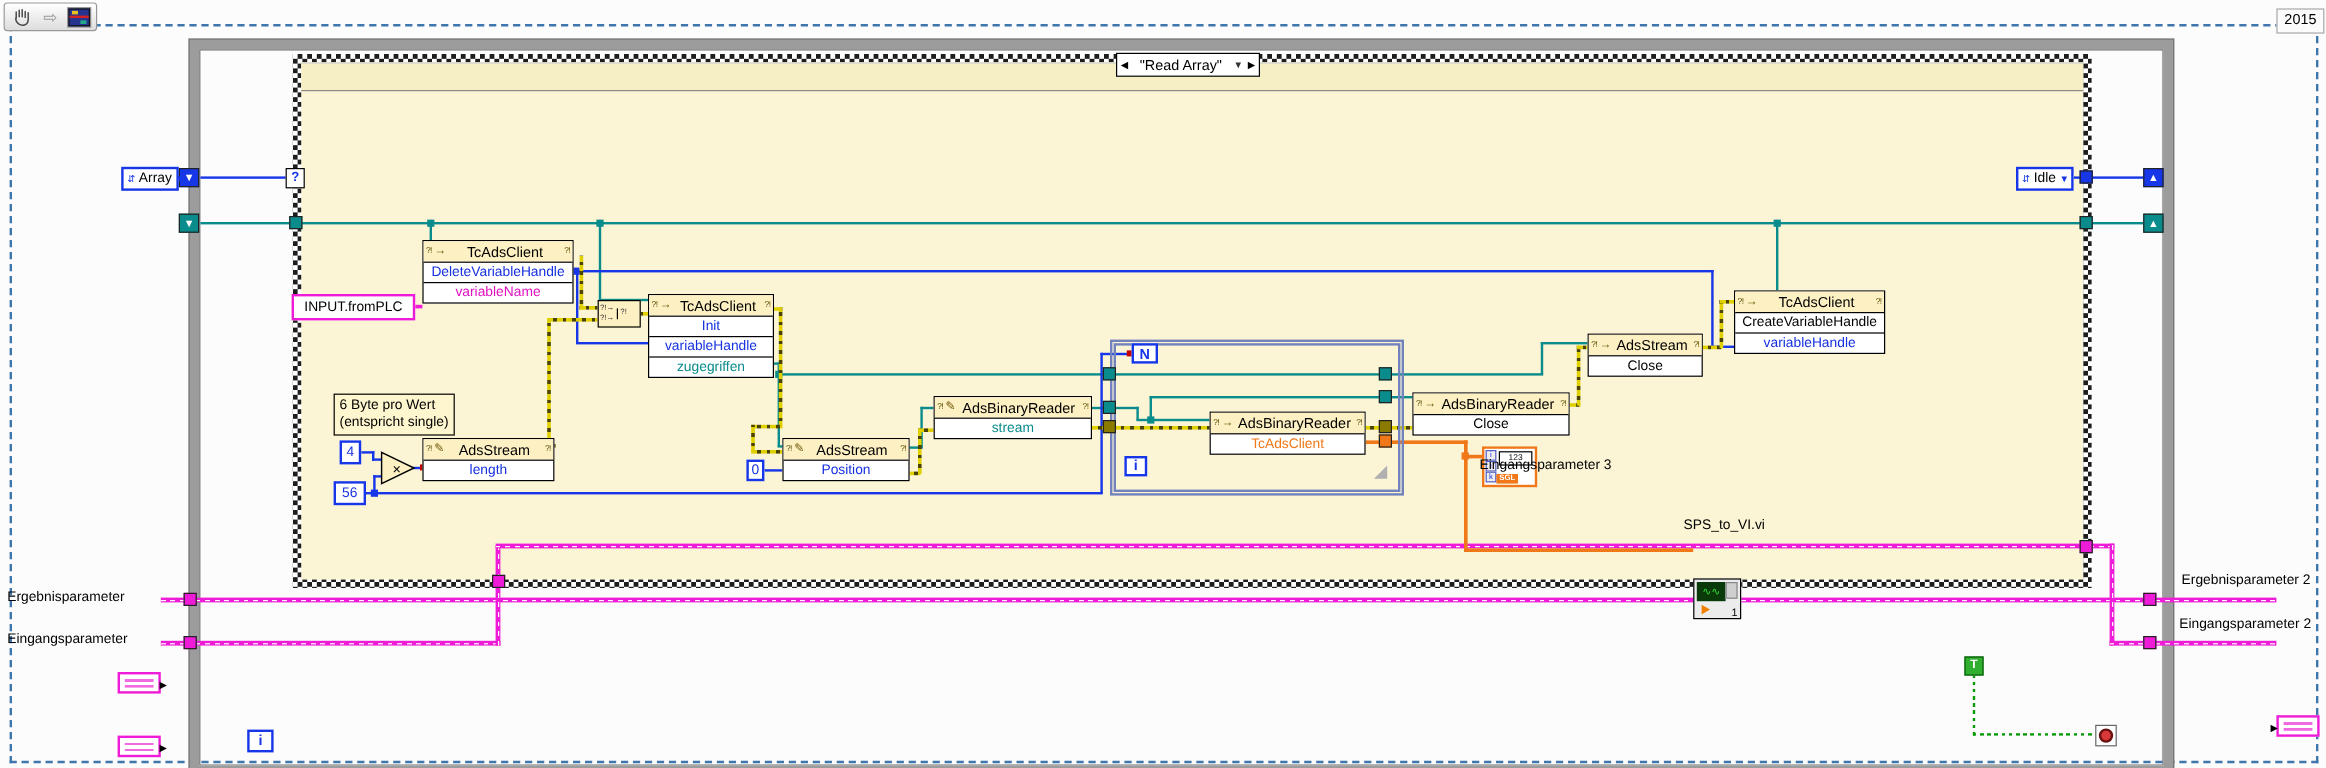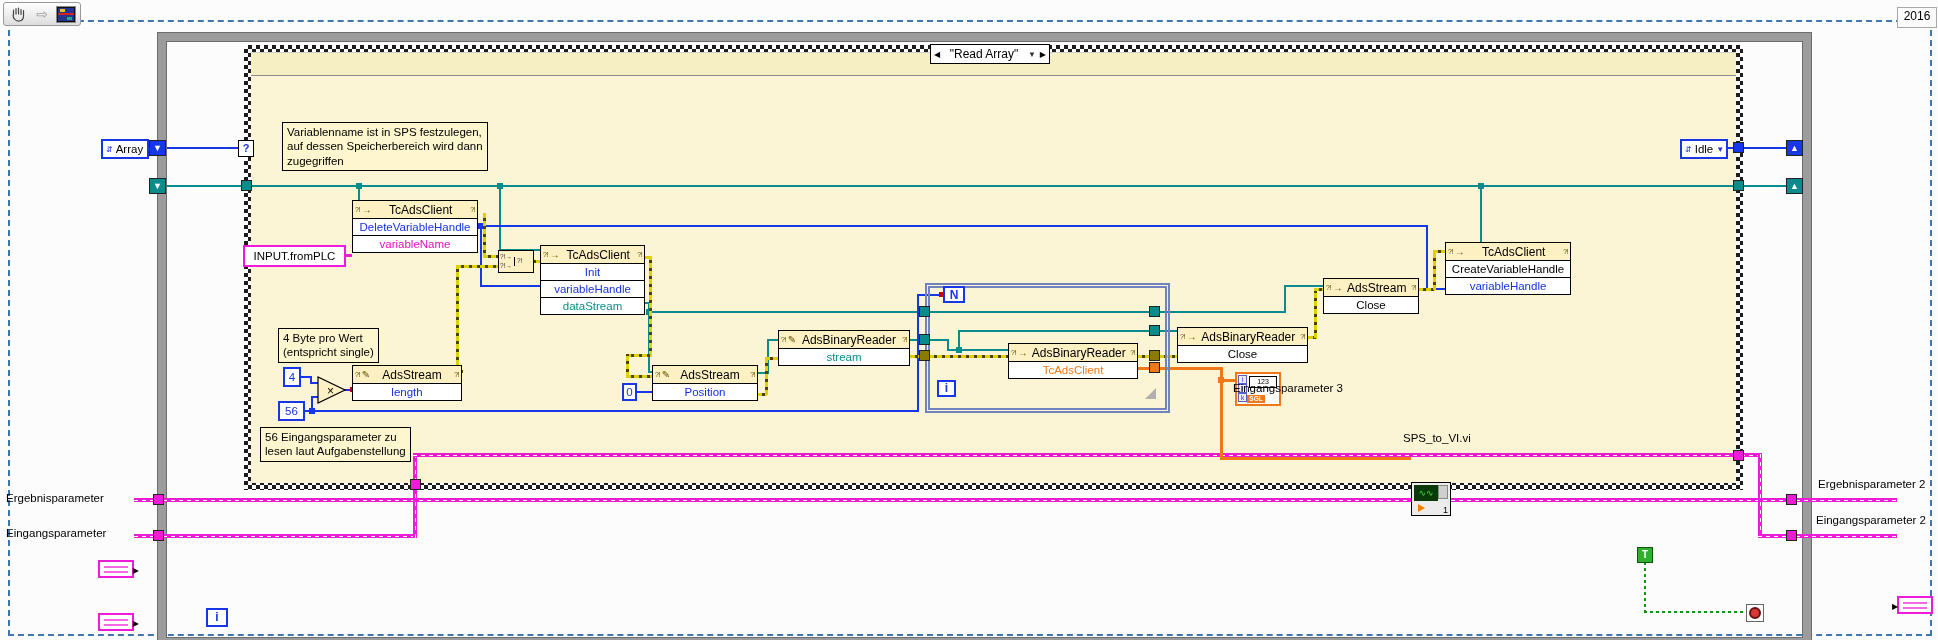--- a/index.html
+++ b/index.html
@@ -95,47 +95,38 @@
       </span>
     <span class="tool sel">
         <span class="vi-ic">
           <span class="vi-red"></span>
           <span class="vi-y"></span>
           <span class="vi-g"></span>
         </span>
       </span>
   </div>
 
-  <div class="ab year" style="left:1897px;top:7px;width:38px;height:19px">2016</div>
+  <div class="ab year" style="left:1897px;top:7px;width:38px;height:19px">2015</div>
 
   <div class="ab wloop" style="left:158px;top:33px;width:1637px;height:597px"></div>
 
   <div class="ab checker" style="left:244px;top:45px;width:1499px;height:445px"></div>
   <div class="ab case-bg" style="left:251px;top:52px;width:1485px;height:431px"></div>
   <div class="ab case-band" style="left:251px;top:52px;width:1485px;height:22px"></div>
 
   <div class="ab selbox" style="left:930px;top:44px;width:120px">
     <span class="tri">◀</span>
     <span class="txt" style="flex:1;text-align:center">"Read Array"</span>
     <span class="tri" style="color:#333">▼</span>
     <span class="tri">▶</span>
   </div>
 
-  <div class="ab comment" style="left:282px;top:122px">
-    <div>Variablenname ist in SPS festzulegen,</div>
-    <div>auf dessen Speicherbereich wird dann</div>
-    <div>zugegriffen</div>
-  </div>
   <div class="ab comment" style="left:278px;top:328px">
-    <div>4 Byte pro Wert</div>
+    <div>6 Byte pro Wert</div>
     <div>(entspricht single)</div>
-  </div>
-  <div class="ab comment" style="left:260px;top:427px">
-    <div>56 Eingangsparameter zu</div>
-    <div>lesen laut Aufgabenstellung</div>
   </div>
 
   <div class="ab teal-h" style="left:167px;top:185px;width:1619px"></div>
   <div class="ab teal-v" style="left:358px;top:186px;height:14px"></div>
   <div class="ab teal-v" style="left:499px;top:186px;height:64px"></div>
   <div class="ab teal-h" style="left:499px;top:249px;width:41px"></div>
   <div class="ab teal-v" style="left:1480px;top:186px;height:56px"></div>
   <div class="ab dot d-teal" style="left:356px;top:183px"></div>
   <div class="ab dot d-teal" style="left:497px;top:183px"></div>
   <div class="ab dot d-teal" style="left:1478px;top:183px"></div>
@@ -279,21 +270,21 @@
 
   <div class="ab node" style="left:540px;top:245px;width:105px">
     <div class="hdr">
         <span class="mi">?!</span>
         <span class="mi glyph">→</span>
         <span class="nm">TcAdsClient</span>
         <span class="mi">?!</span>
       </div>
     <div class="row c-blue">Init</div>
     <div class="row c-blue">variableHandle</div>
-    <div class="row c-teal">dataStream</div>
+    <div class="row c-teal">zugegriffen</div>
   </div>
 
   <div class="ab node" style="left:352px;top:365px;width:110px">
     <div class="hdr">
         <span class="mi">?!</span>
         <span class="mi glyph">✎</span>
         <span class="nm">AdsStream</span>
         <span class="mi">?!</span>
       </div>
     <div class="row c-blue">length</div>

